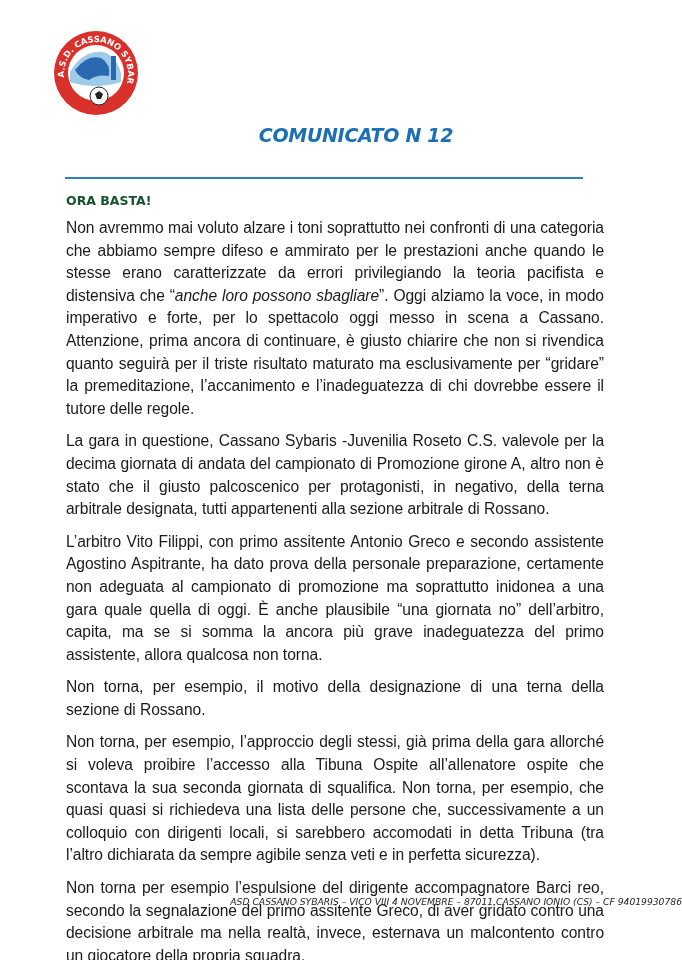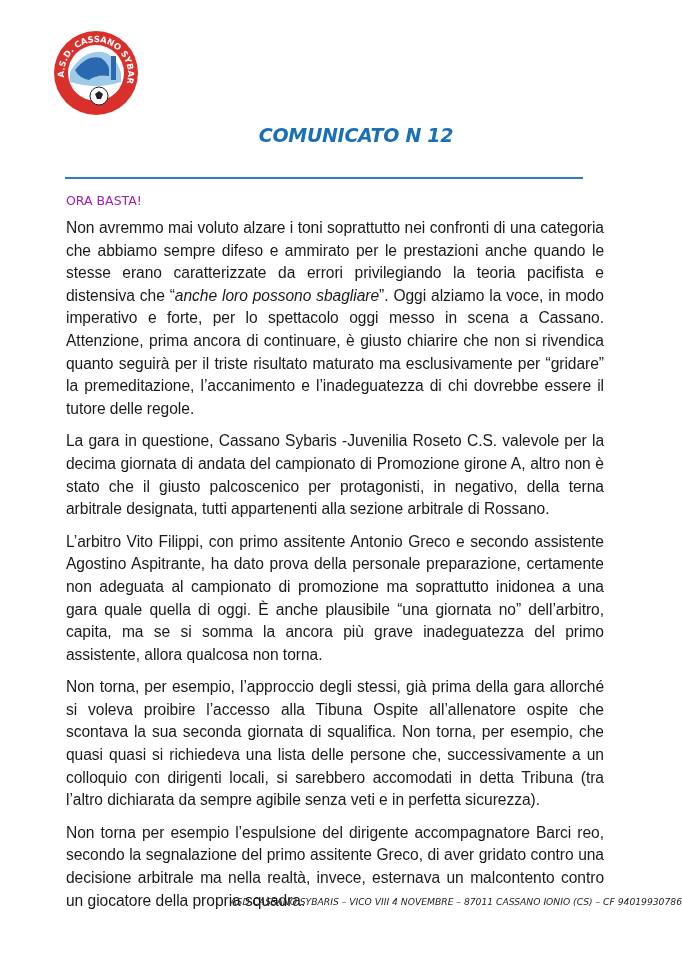--- a/index.html
+++ b/index.html
@@ -9,21 +9,21 @@
   }
   .logo { position: absolute; left: 53px; top: 30px; width: 86px; height: 86px; }
   .title {
     position: absolute; left: 0; right: 0; top: 124px; text-align: center;
     font-family: "DejaVu Sans", sans-serif; font-style: italic; font-weight: bold;
     color: #1a6fb5; font-size: 19px; letter-spacing: -0.3px; padding-left: 30px;
   }
   .rule { position: absolute; left: 65px; width: 518px; top: 177px; height: 2px; background: #2f7cc0; }
   .subtitle {
     position: absolute; left: 66px; top: 193px; font-family: "DejaVu Sans", sans-serif;
-    font-weight: normal; color: #a21caf; font-size: 12.5px; text-align: center;
+    font-weight: bold; color: #14532d; font-size: 12.5px; text-align: center;
   }
   .content { position: absolute; left: 66px; top: 217px; width: 550px; }
   .content p {
     margin: 0 12px 10px 0; font-size: 15.6px; line-height: 22.6px; text-align: justify;
     letter-spacing: -0.05px;
   }
   .footer {
     position: absolute; left: 0; right: 0; top: 896px; text-align: right;
     font-family: "DejaVu Sans", sans-serif; font-style: italic; font-size: 9.2px; color: #222;
   }
@@ -49,17 +49,18 @@
 </div>
 
 <div class="title">COMUNICATO N  12</div>
 <div class="rule"></div>
 <div class="subtitle">ORA BASTA!</div>
 
 <div class="content">
   <p><span>Non avremmo mai voluto alzare i toni soprattutto nei confronti di una categoria che abbiamo sempre difeso e ammirato per le prestazioni anche quando le stesse erano caratterizzate da errori privilegiando la teoria pacifista e distensiva che “</span><i>anche loro possono sbagliare</i><span>”. Oggi alziamo la voce, in modo imperativo e forte, per lo spettacolo oggi messo in scena a Cassano. Attenzione, prima ancora di continuare, è giusto chiarire che non si rivendica quanto seguirà per il triste risultato maturato ma esclusivamente per “gridare” la premeditazione, l’accanimento e l’inadeguatezza di chi dovrebbe essere il tutore delle regole.</span></p>
   <p>La gara in questione, Cassano Sybaris -Juvenilia Roseto C.S. valevole per la decima giornata di andata del campionato di Promozione girone A, altro non è stato che il giusto palcoscenico per protagonisti, in negativo, della terna arbitrale designata, tutti appartenenti alla sezione arbitrale di Rossano.</p>
   <p><span>L’arbitro </span><b>Vito Filippi</b><span>, con primo assitente </span><b>Antonio Greco</b><span> e secondo assistente </span><b>Agostino Aspitrante</b><span>, ha dato prova della personale preparazione, certamente non adeguata al campionato di promozione ma soprattutto inidonea a una gara quale quella di oggi. È anche plausibile “una giornata no” dell’arbitro, capita, ma se si somma la ancora più grave inadeguatezza del primo assistente, allora qualcosa non torna.</span></p>
+  <p>Non torna, per esempio, il motivo della designazione di una terna della sezione di Rossano.</p>
   <p>Non torna, per esempio, l’approccio degli stessi, già prima della gara allorché si voleva proibire l’accesso alla Tibuna Ospite all’allenatore ospite che scontava la sua seconda giornata di squalifica. Non torna, per esempio, che quasi quasi si richiedeva una lista delle persone che, successivamente a un colloquio con dirigenti locali, si sarebbero accomodati in detta Tribuna (tra l’altro dichiarata da sempre agibile senza veti e in perfetta sicurezza).</p>
   <p>Non torna per esempio l’espulsione del dirigente accompagnatore Barci reo, secondo la segnalazione del primo assitente Greco, di aver gridato contro una decisione arbitrale ma nella realtà, invece, esternava un malcontento contro un giocatore della propria squadra.</p>
 </div>
 
 <div class="footer">ASD CASSANO SYBARIS – VICO VIII 4 NOVEMBRE – 87011 CASSANO IONIO (CS) – CF 94019930786</div>
 
 </body></html>

